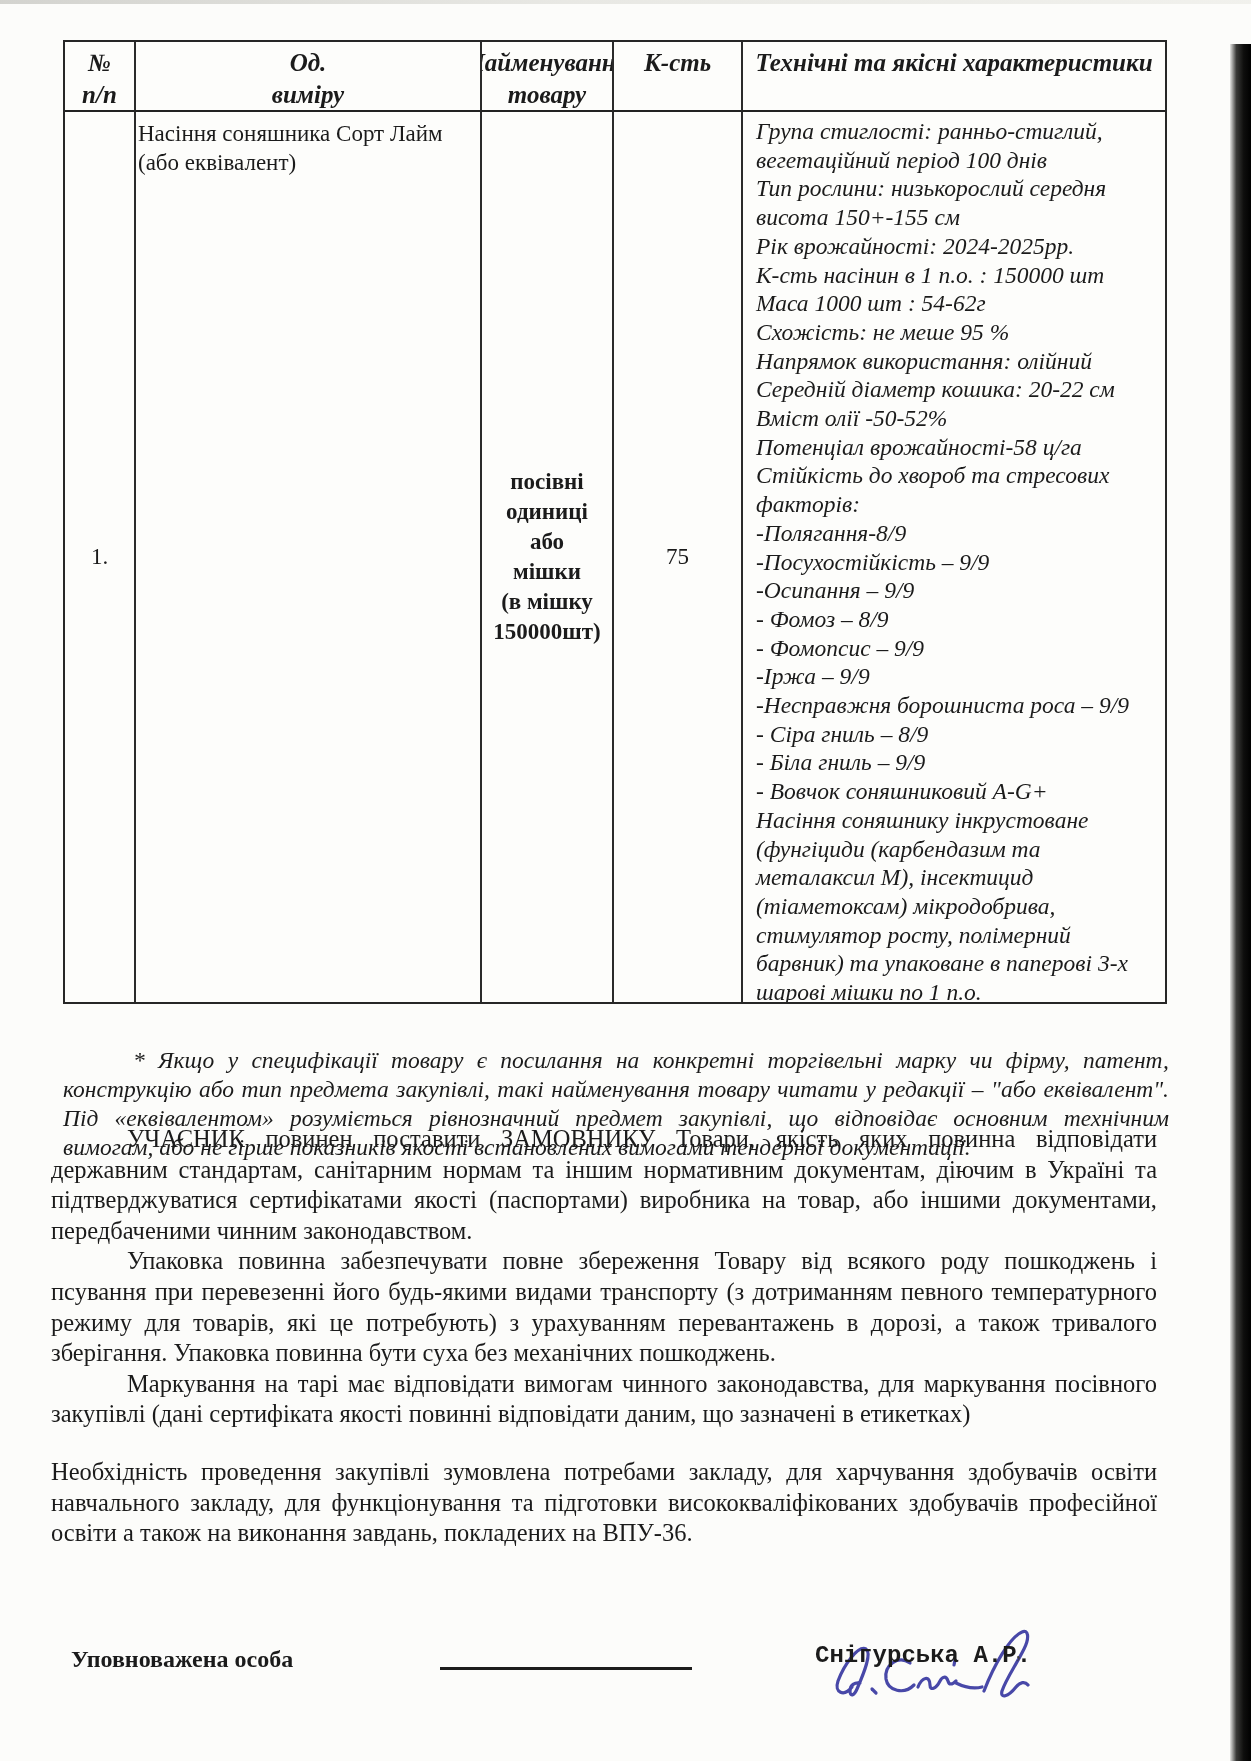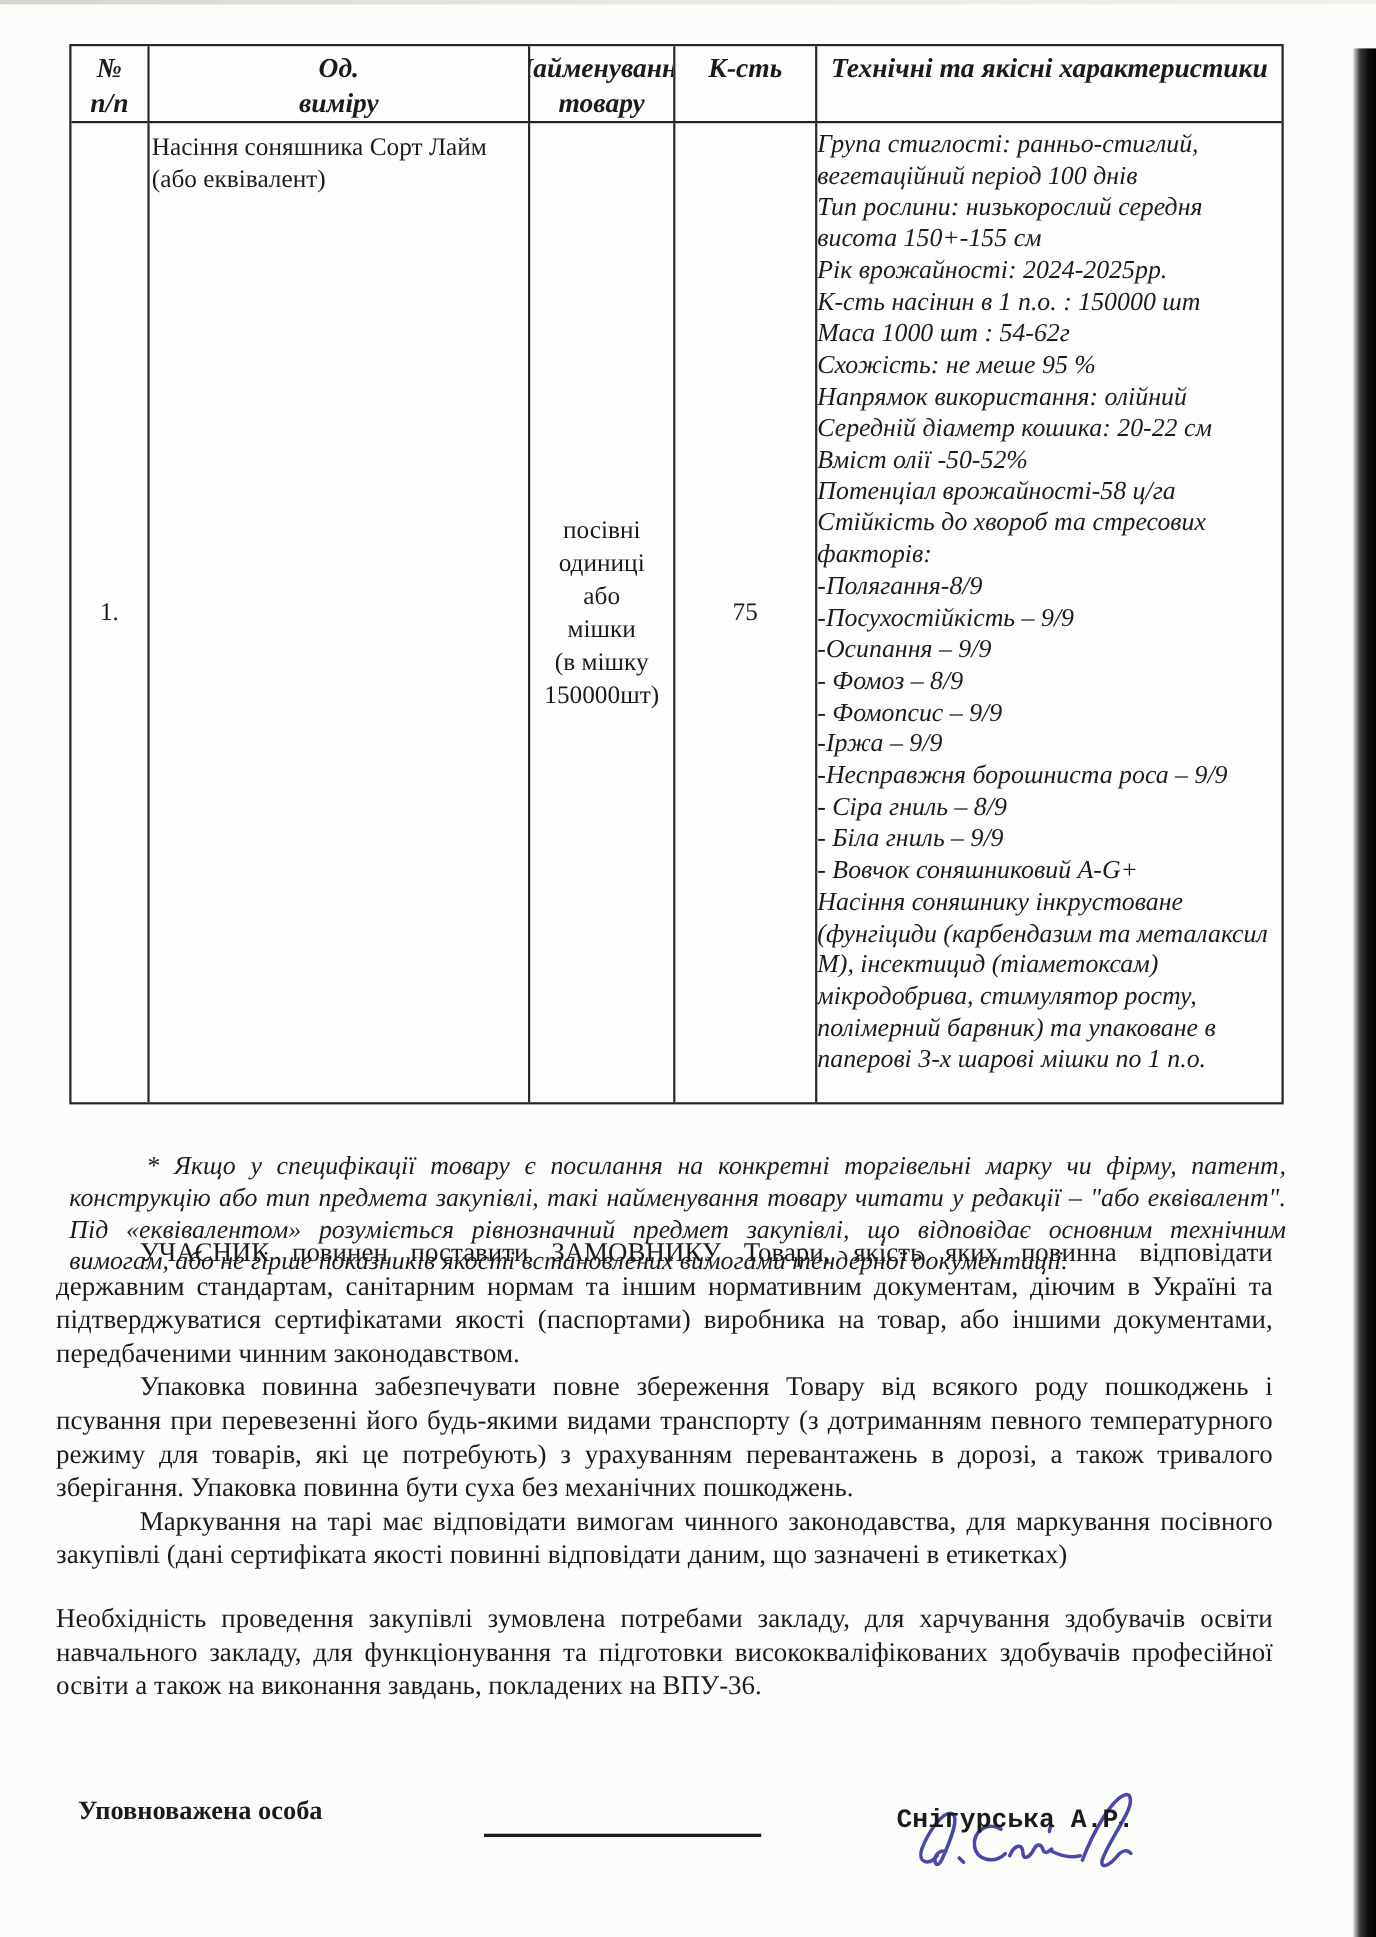--- a/index.html
+++ b/index.html
@@ -41,44 +41,44 @@
     font-size:25px;line-height:1.26;
     display:flex;align-items:flex-start;justify-content:center;
     text-align:center;padding-top:5px;
     white-space:pre-line;
   }
   .cell.body{font-size:23px;}
   .cell.num{display:flex;align-items:center;justify-content:center;}
   .cell.name{padding:8px 10px 0 2px;white-space:pre-line;line-height:1.25;}
   .cell.unit{
     display:flex;align-items:center;justify-content:center;
-    text-align:center;white-space:pre-line;line-height:1.3;
+    text-align:center;white-space:pre-line;line-height:1.3;font-weight:bold;
   }
   .cell.qty{display:flex;align-items:center;justify-content:center;}
   .cell.specs{
     font-style:italic;font-size:23.5px;line-height:28.7px;
-    padding:5px 10px 0 0;white-space:pre-line;
+    padding:5px 10px 0 13px;white-space:pre-line;
   }
   
   .footnote{
     position:absolute;left:63px;top:1046px;width:1106px;
     font-style:italic;font-size:23.5px;line-height:29px;
     text-indent:70px;text-align:justify;margin:0;
   }
   
   .body-text{position:absolute;left:51px;top:1124px;width:1106px;}
   .body-text p{
     margin:0;font-size:24.5px;line-height:30.6px;text-align:justify;
   }
   .body-text p.indent{text-indent:76px;}
   .body-text p.gap-before{margin-top:27px;}
   
   .sig-row{position:absolute;left:63px;top:1630px;width:1106px;height:90px;}
   .sig-label{
-    position:absolute;left:8px;top:4px;
+    position:absolute;left:8px;top:16px;
     font-weight:bold;font-size:24px;
   }
   .sig-line{
     position:absolute;left:377px;top:37px;width:252px;height:0;
     border-bottom:3px solid #1c1c1c;
   }
   .sig-ink{position:absolute;left:372px;top:-38px;width:250px;height:82px;}
   .sig-name{
     position:absolute;left:752px;top:12px;
     font-weight:bold;font-size:24px;font-family:Liberation Mono, monospace;

